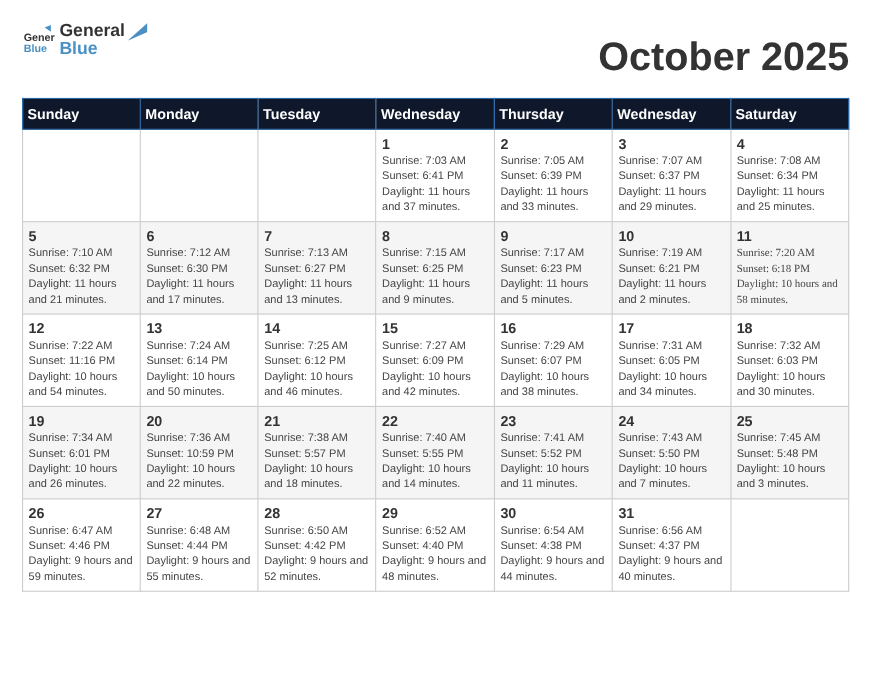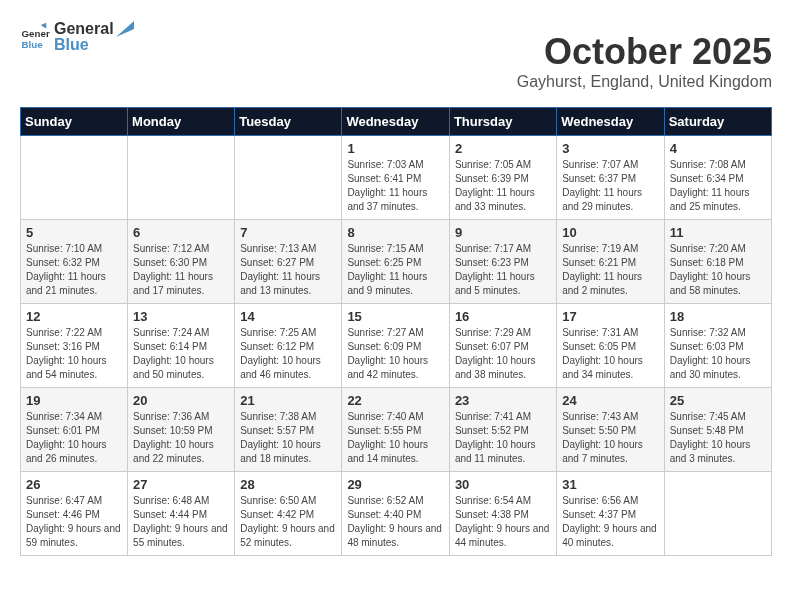--- a/index.html
+++ b/index.html
@@ -95,21 +95,20 @@
         <span style="font-size:16px; font-weight:bold; color:#333;">General</span>
         <svg width="18" height="16" viewBox="0 0 18 16" style="margin-left:2px;">
           <polygon points="0,16 18,8 18,0" fill="#4a90c4"></polygon>
         </svg>
       </div>
       <div style="font-size:16px; font-weight:bold; color:#4a90c4; margin-top:-2px;">Blue</div>
     </div>
   </div>
   <div class="title-block">
     <div class="month-title">October 2025</div>
-    <div class="location-title">Gayhurst, England, United Kingdom</div>
   </div>
 </div>
 
 <table class="calendar">
   <thead>
     <tr>
     <th>Sunday</th>
         <th>Monday</th>
         <th>Tuesday</th>
         <th>Wednesday</th>
@@ -180,30 +179,30 @@
 Daylight: 11 hours and 5 minutes.</div>
         </td>
         <td>
           <span class="day-number">10</span>
           <div class="day-info" style="white-space: pre-line;">Sunrise: 7:19 AM
 Sunset: 6:21 PM
 Daylight: 11 hours and 2 minutes.</div>
         </td>
         <td>
           <span class="day-number">11</span>
-          <div class="day-info" style="white-space: pre-line;">Sunrise: 7:20 AM
+          <div class="day-info" style="white-space: pre-line; font-family: Liberation Serif, serif;">Sunrise: 7:20 AM
 Sunset: 6:18 PM
 Daylight: 10 hours and 58 minutes.</div>
         </td>
       </tr>
       <tr>
         <td>
           <span class="day-number">12</span>
           <div class="day-info" style="white-space: pre-line;">Sunrise: 7:22 AM
-Sunset: 3:16 PM
+Sunset: 11:16 PM
 Daylight: 10 hours and 54 minutes.</div>
         </td>
         <td>
           <span class="day-number">13</span>
           <div class="day-info" style="white-space: pre-line;">Sunrise: 7:24 AM
 Sunset: 6:14 PM
 Daylight: 10 hours and 50 minutes.</div>
         </td>
         <td>
           <span class="day-number">14</span>

